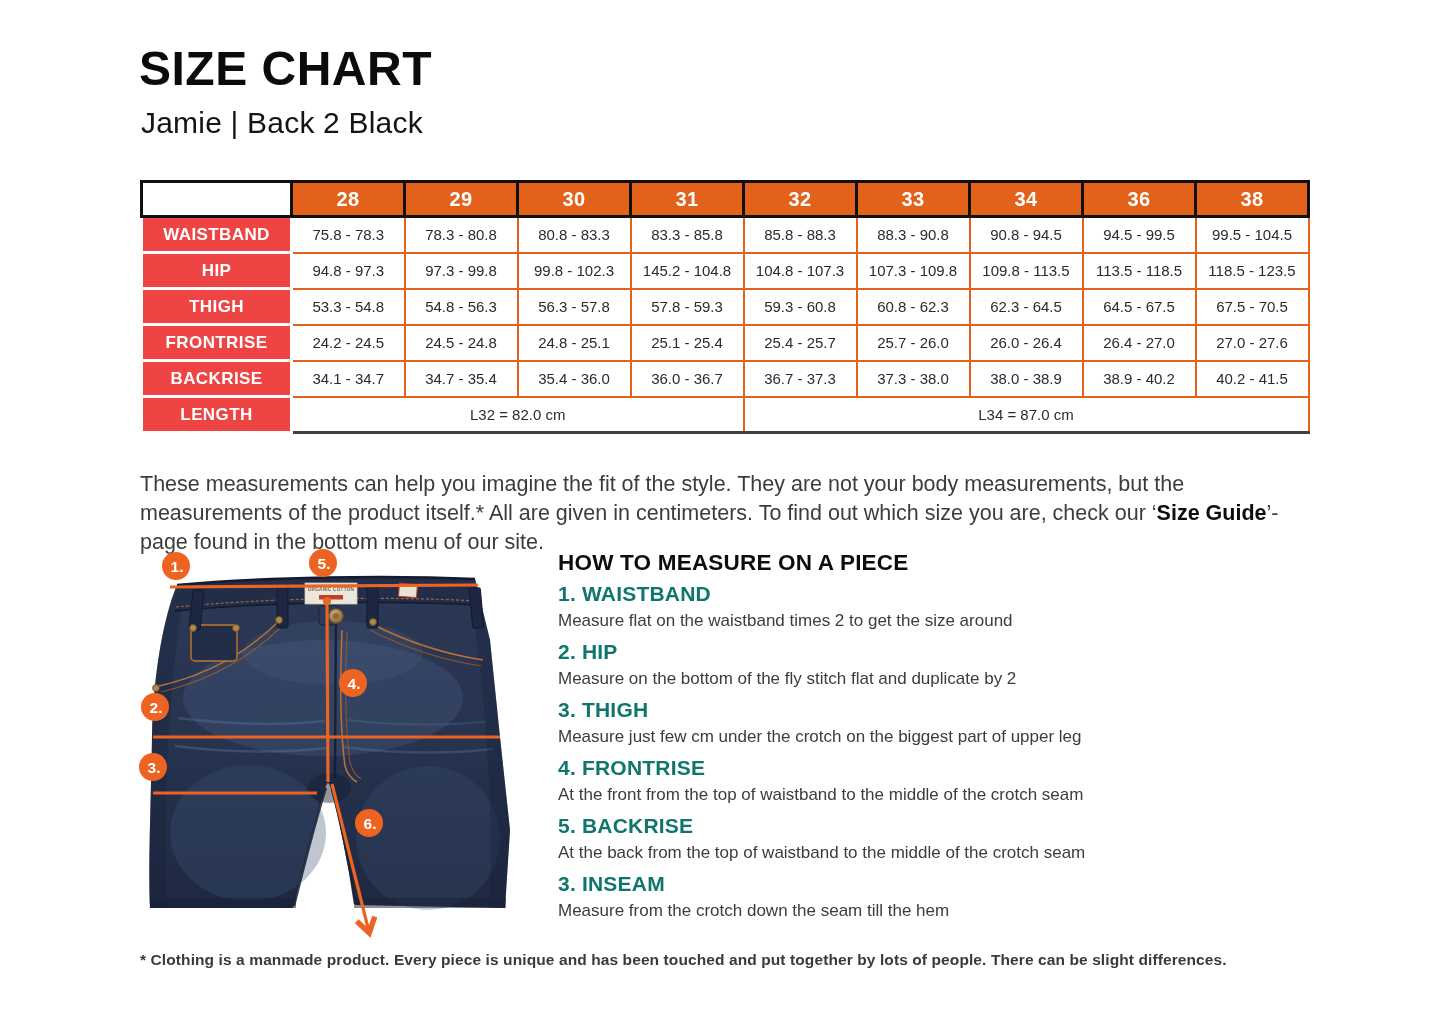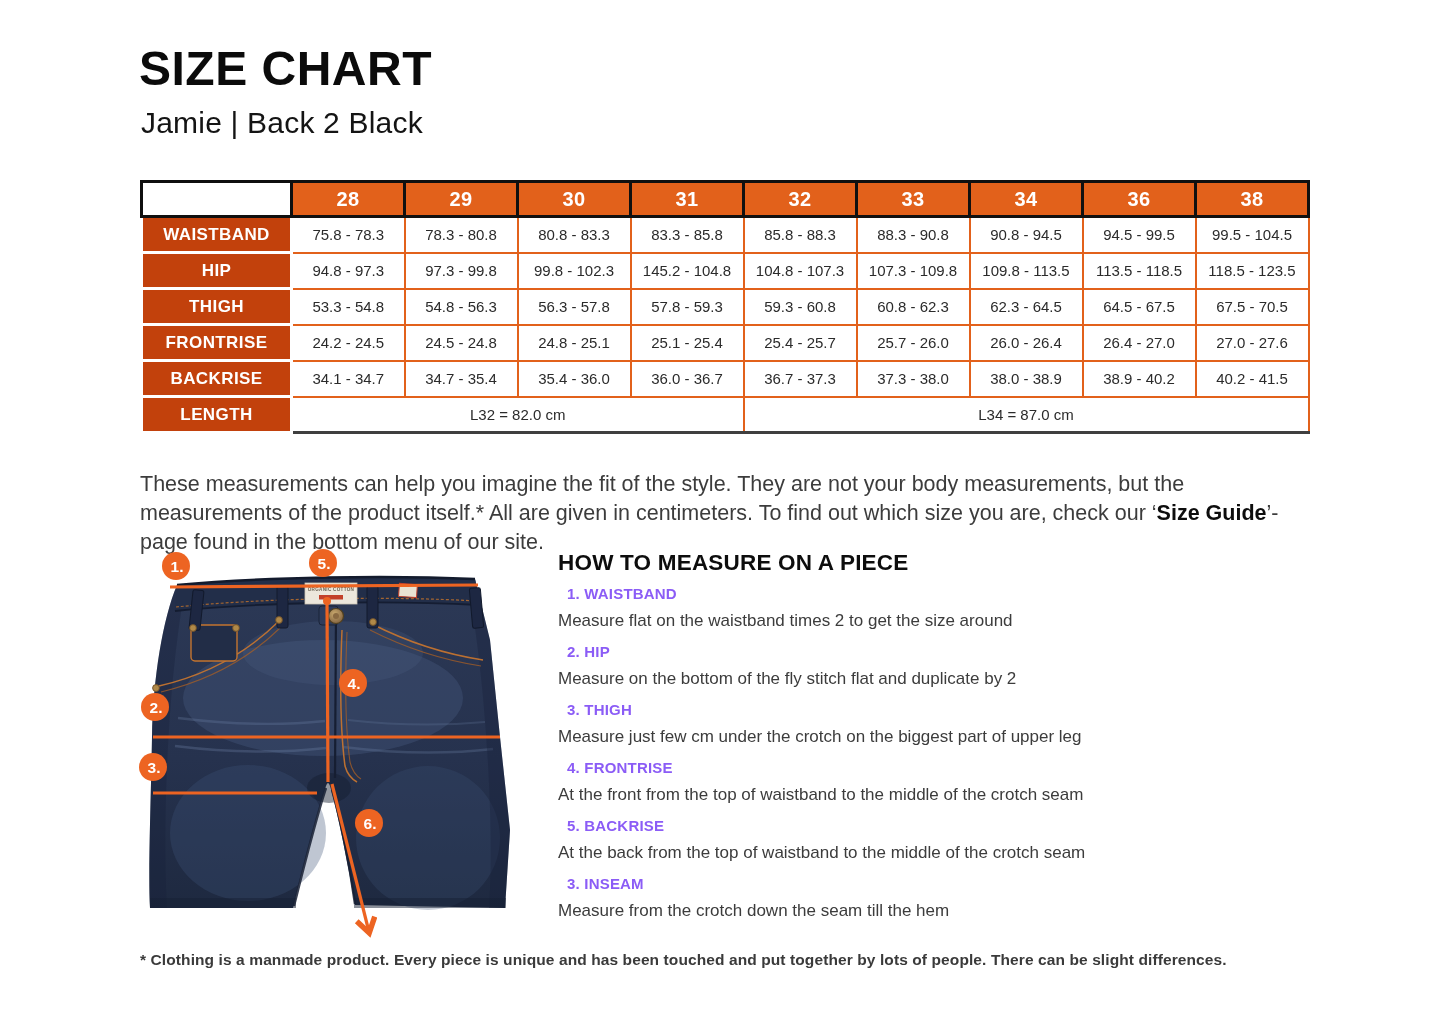--- a/index.html
+++ b/index.html
@@ -28,38 +28,38 @@
     position:absolute;left:140px;top:180px;width:1167px;
     border-collapse:collapse;table-layout:fixed;
   }
   .size-table th,.size-table td{padding:0;text-align:center;vertical-align:middle;}
   th.corner{background:#fff;border:3px solid #0f0f0f;height:35px;}
   th.size{
     background:var(--accent);border:3px solid #101010;color:#fff;
     font-size:20px;font-weight:700;height:35px;letter-spacing:.5px;
   }
   th.lbl{
-    background:#c2410c;border:3px solid #ffffff;color:#fff;
+    background:#ef4444;border:3px solid #ffffff;color:#fff;
     font-size:17px;font-weight:700;height:36px;letter-spacing:.4px;
   }
   td.val{
     background:#fff;border:2px solid var(--accent);color:#2B2B2B;
     font-size:15px;font-weight:400;height:36px;
   }
   td.len{border-bottom:3px solid #3f3f3f;}
   
   .intro{
     position:absolute;left:140px;top:448px;width:1150px;
     font-size:21.5px;line-height:29.4px;font-weight:400;color:var(--body-text);
   }
   .intro b{color:#0d0d0d;font-weight:700;}
   
   .guide{position:absolute;left:558px;top:549px;width:790px;}
   .guide-title{font-size:22.5px;font-weight:800;color:#0d0d0d;line-height:28px;margin:0 0 4px 0;letter-spacing:.2px;}
-  .step-h{font-size:15px;font-weight:800;color:#8b5cf6;line-height:26px;margin:4px 0 0 9px;letter-spacing:.2px;}
+  .step-h{font-size:21px;font-weight:800;color:#0f766e;line-height:26px;margin:4px 0 0 0;letter-spacing:.2px;}
   .step-d{font-size:17px;font-weight:400;color:var(--body-text);line-height:28px;margin:0 0 1px 0;}
   
   .footnote{
     position:absolute;left:140px;top:951px;
     font-size:15.5px;font-weight:700;color:#3A3A3A;letter-spacing:.1px;
   }
   
   svg.jeans{position:absolute;left:133px;top:548px;}
   .m-line{stroke:var(--marker);stroke-width:3.2;fill:none;}
   .m-dot{fill:var(--marker);}

